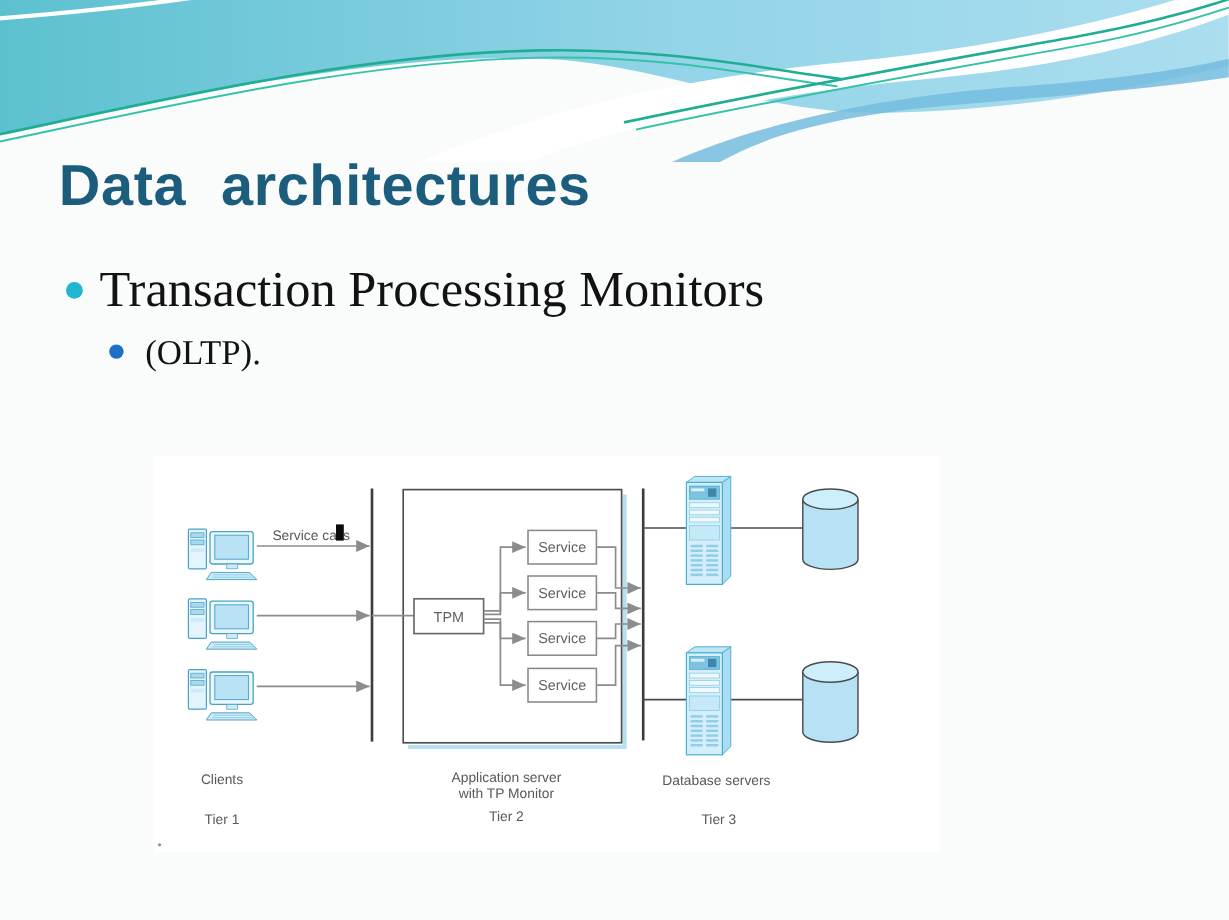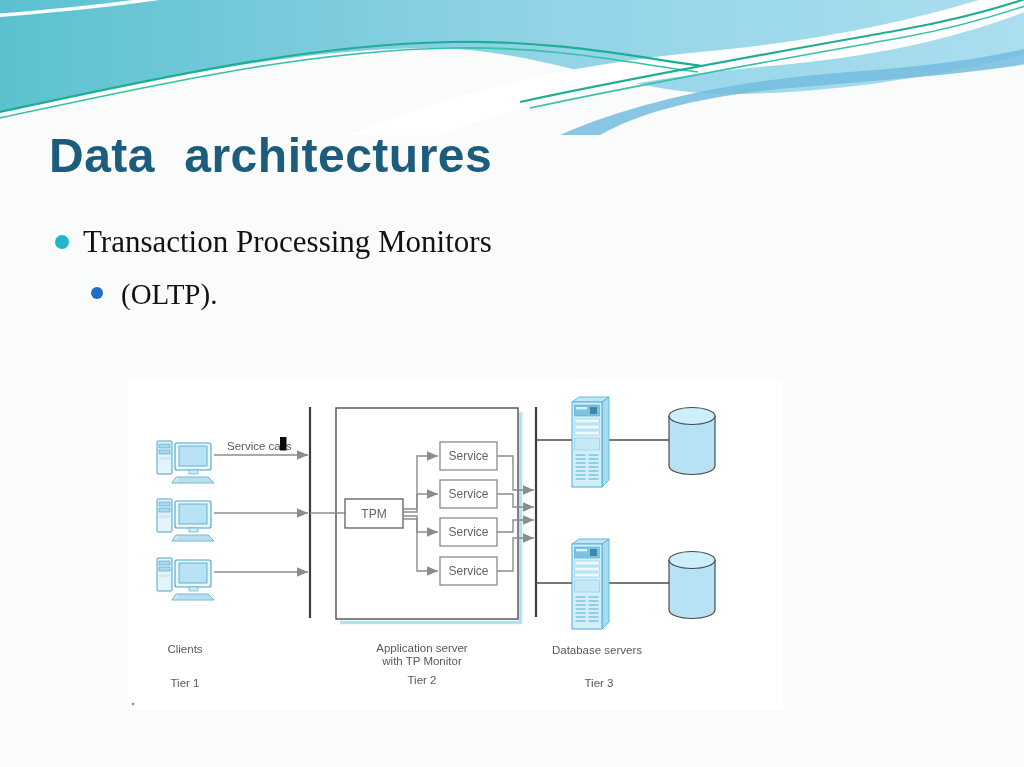--- a/index.html
+++ b/index.html
@@ -15,21 +15,21 @@
     letter-spacing:0.5px;word-spacing:0.32em;}
 
   .bullet-row{position:absolute;display:flex;align-items:flex-start;}
   .bullet-1{left:55px;top:222px;}
   .bullet-2{left:91px;top:276px;}
   .dot{border-radius:50%;flex:0 0 auto;}
   .dot1{width:14px;height:14px;background:#1fb7cd;margin:13px 14px 0 0;}
   .dot2{width:12px;height:12px;background:#1d6fc7;margin:11px 18px 0 0;}
   .bullet-text{font-family:"Liberation Serif","DejaVu Serif",serif;
     color:#121212;}
-  .bt1{font-size:31px;line-height:40px;text-align:center;}
+  .bt1{font-size:42px;line-height:40px;text-align:center;}
   .bt2{font-size:29px;line-height:36px;}
 
   .diagram-panel{position:absolute;left:128px;top:380px;width:655px;height:330px;
     background:#ffffff;}
   .diagram-svg{display:block;}
 
   svg text{font-family:"Liberation Sans",sans-serif;}
   .lbl{font-size:11.5px;fill:#585858;}
   .boxlbl{font-size:12px;fill:#636363;}
   .conn{stroke:#8c8c8c;stroke-width:1.4;fill:none;}

